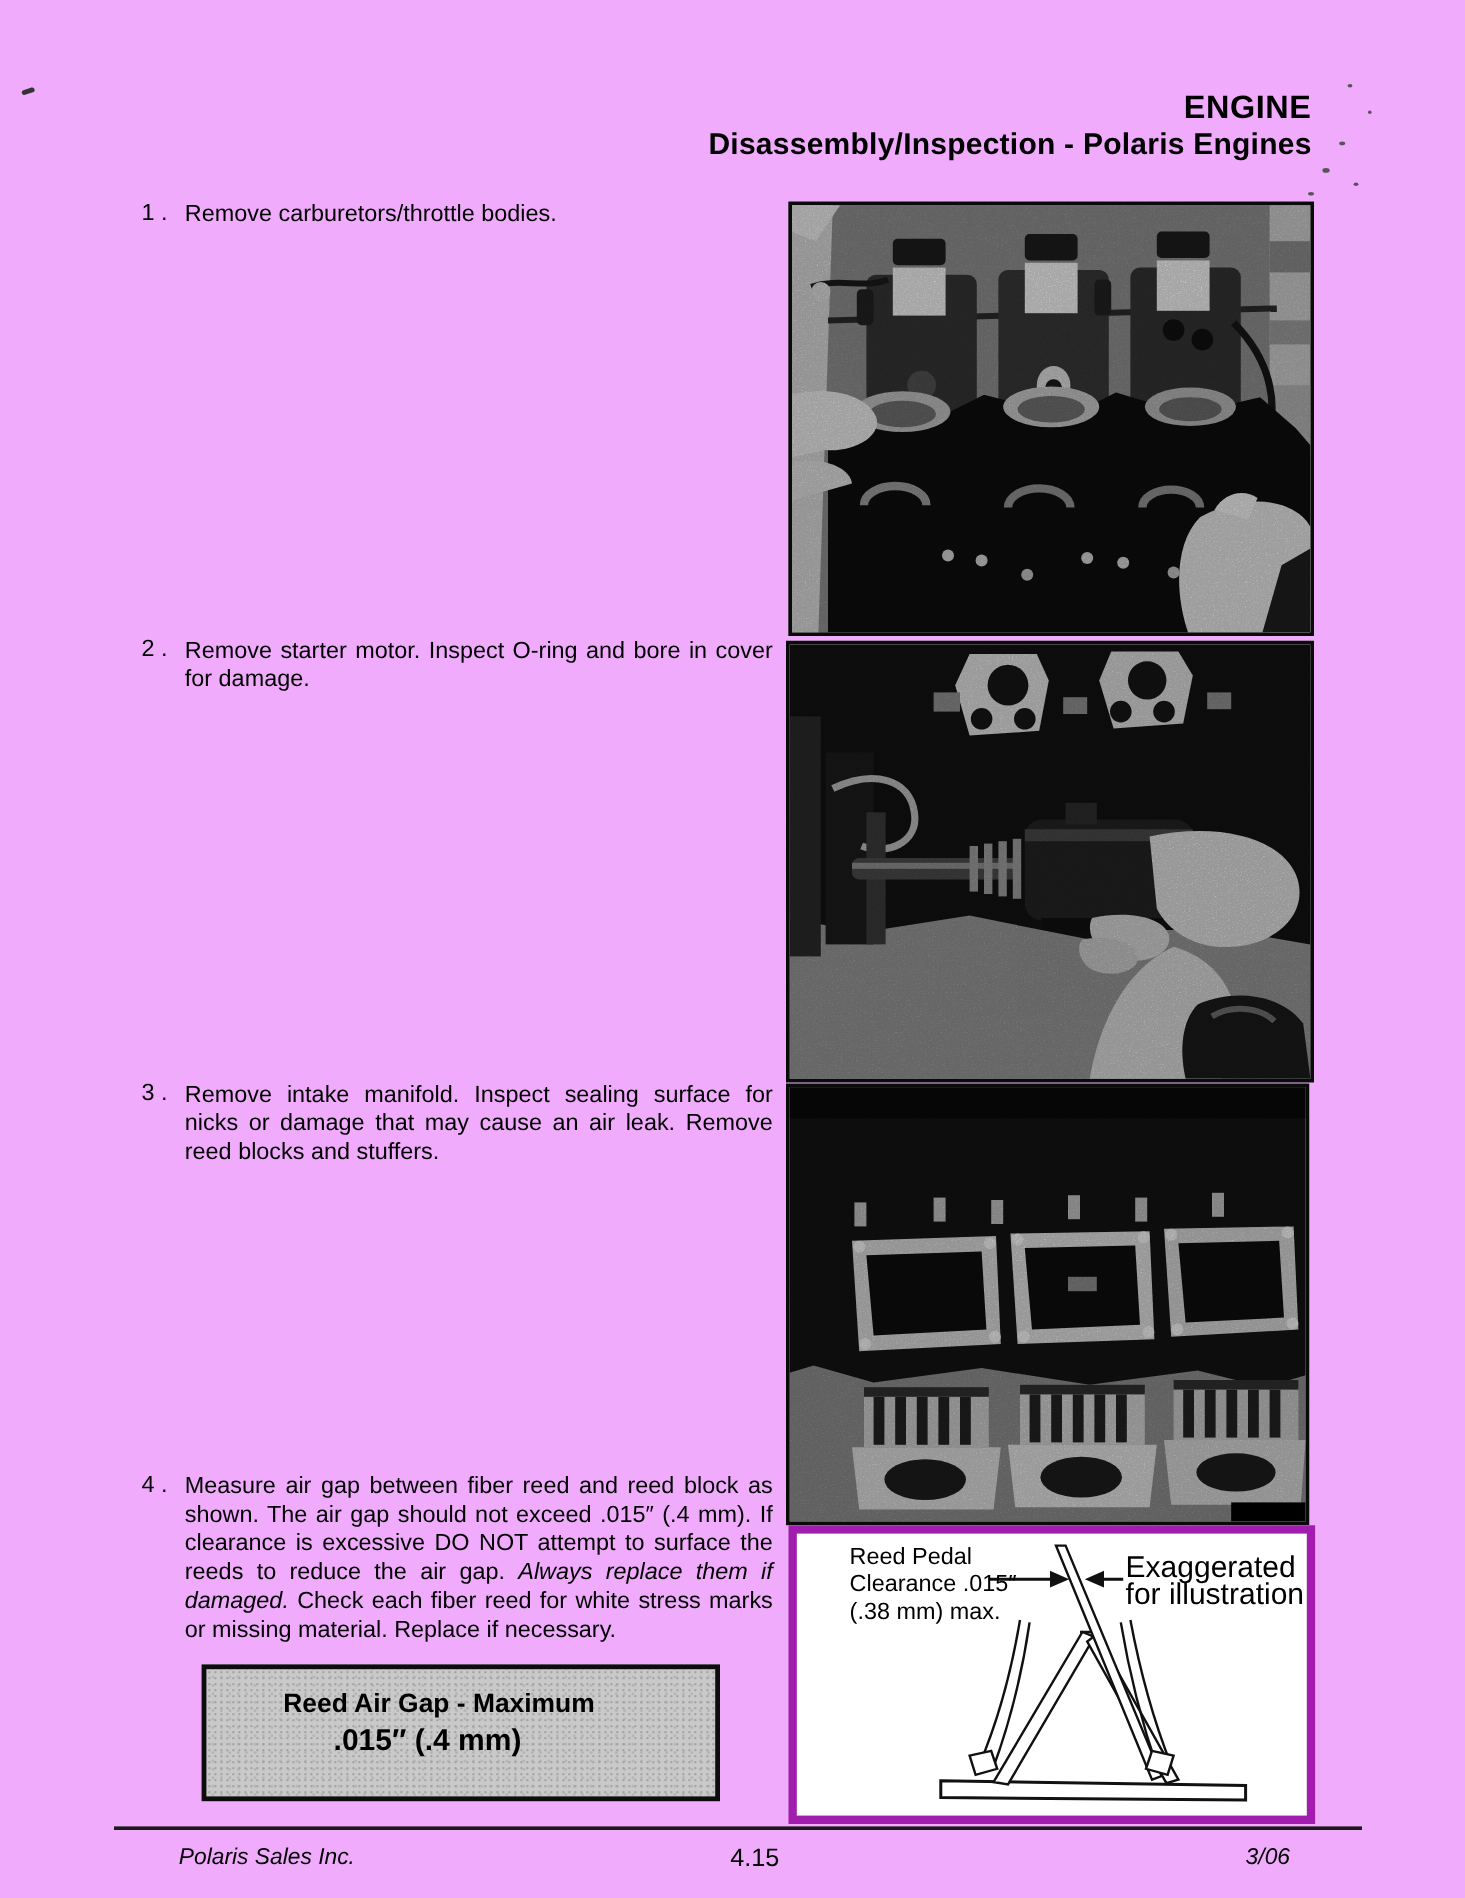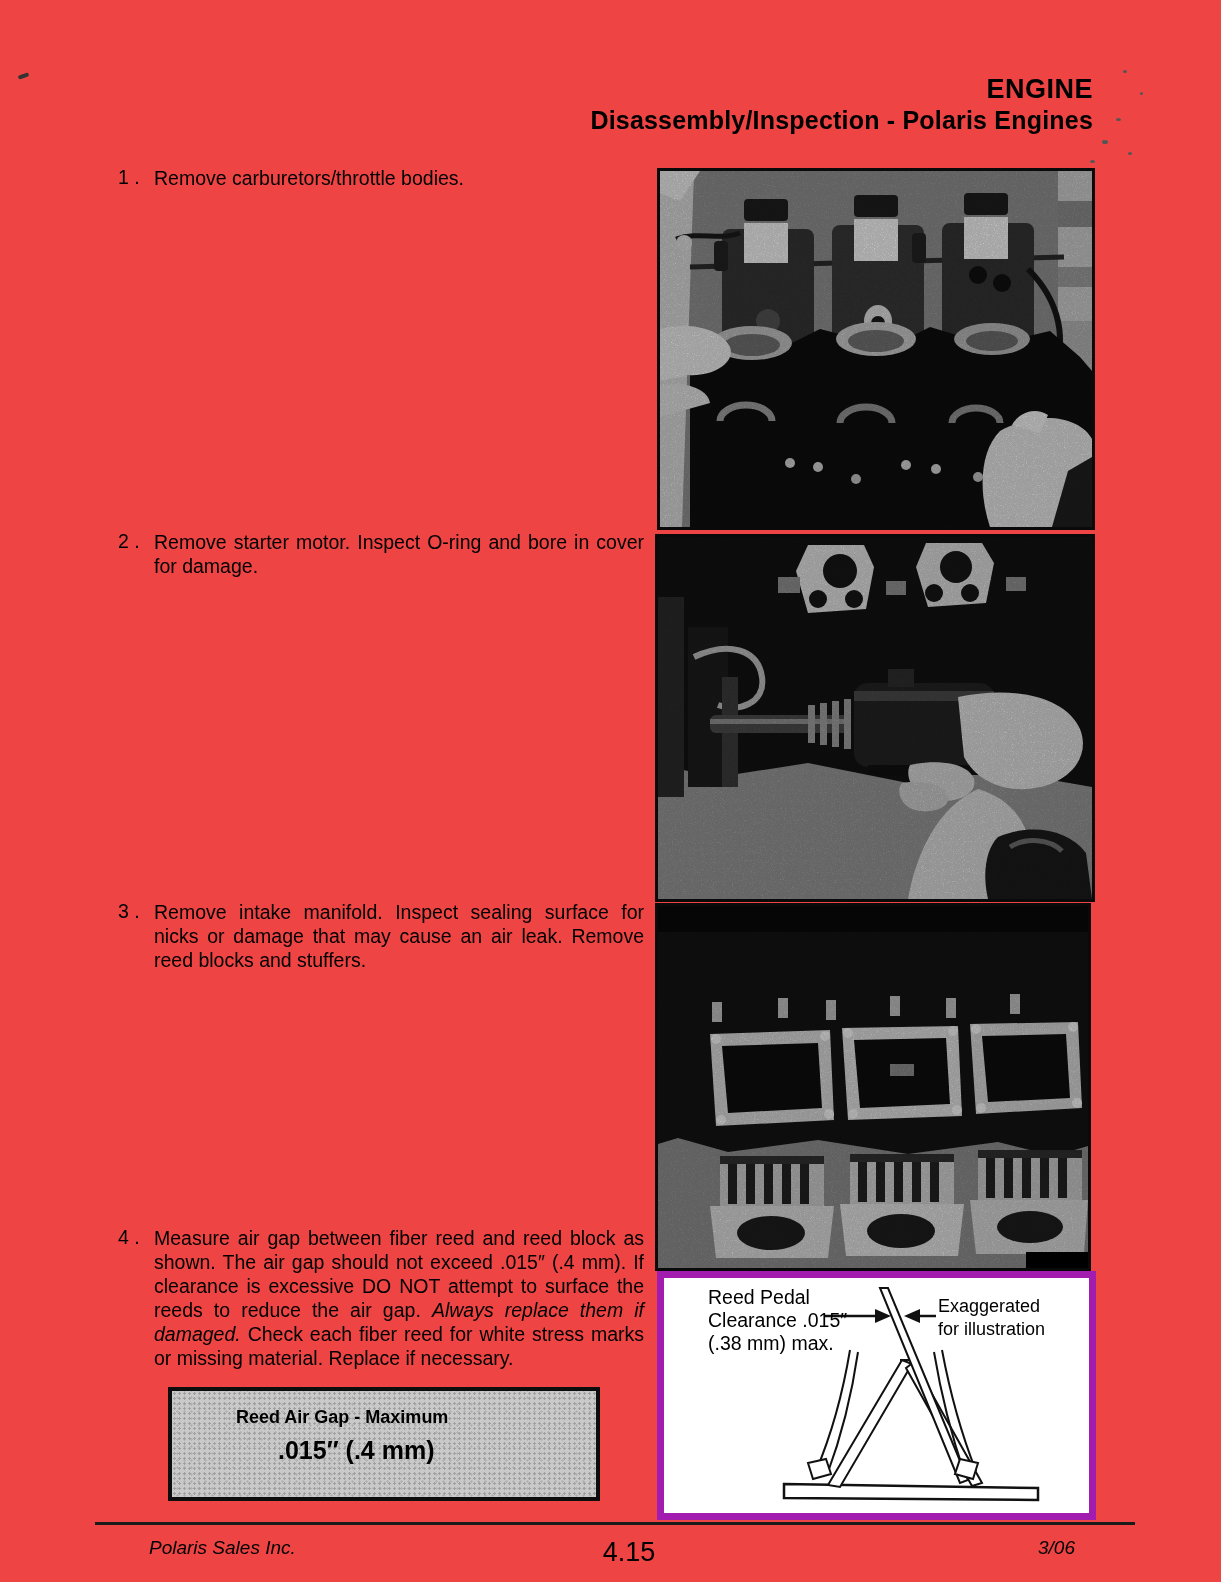--- a/index.html
+++ b/index.html
@@ -1,38 +1,38 @@
 <!DOCTYPE html>
 <html><head>
 <meta charset="utf-8">
 <style>
   html,body{margin:0;padding:0;background:#e8e8e8;}
-  .page{position:relative;width:1221px;height:1582px;background:#ef4444;
+  .page{position:relative;width:1221px;height:1582px;background:#f0abfc;
         font-family:"Liberation Sans",sans-serif;color:#000;overflow:hidden;}
   .hdr{position:absolute;right:128px;top:74px;text-align:right;line-height:31px;}
   .hdr .l1{font-size:27px;font-weight:bold;letter-spacing:.5px;}
   .hdr .l2{font-size:25px;font-weight:bold;letter-spacing:.2px;text-align:center;}
   .step{position:absolute;left:118px;display:flex;}
   .step .num{width:36px;flex:0 0 36px;font-size:19.5px;}
   .step .txt{width:490px;font-size:19.5px;line-height:24px;text-align:justify;}
   .photo{position:absolute;border:3px solid #0a0a0a;background:#8f8f8f;}
   .photo svg{display:block;}
   .specbox{position:absolute;left:168px;top:1387px;width:424px;height:106px;
      border:4px solid #0d0d0d;background-color:#c9c9c9;
      background-image:radial-gradient(#a0a0a0 1px,transparent 1.2px),radial-gradient(#b3b3b3 1px,transparent 1.2px);
      background-size:5px 5px,7px 7px;background-position:0 0,2px 3px;}
-  .specbox .t1{position:absolute;left:64px;top:16px;font-size:18px;font-weight:bold;}
+  .specbox .t1{position:absolute;left:64px;top:16px;font-size:22px;font-weight:bold;}
   .specbox .t2{position:absolute;left:58px;top:45px;font-size:25px;font-weight:bold;margin-left:48px;}
   .diagbox{position:absolute;left:657px;top:1271px;width:425px;height:235px;border:7px solid #a21caf;background:#fff;}
   .diagbox .lblL{position:absolute;left:44px;top:8px;font-size:19.5px;line-height:23px;}
-  .diagbox .lblR{position:absolute;left:274px;top:17px;font-size:18px;line-height:23px;}
+  .diagbox .lblR{position:absolute;left:274px;top:17px;font-size:25px;line-height:23px;}
   .footline{position:absolute;left:95px;top:1522px;width:1040px;height:3px;background:#1a1a1a;}
   .foot{position:absolute;top:1537px;font-size:19px;margin-left:29px;}
   .foot.l{left:120px;font-style:italic;}
-  .foot.c{left:480px;width:240px;text-align:center;font-size:27px;font-style:normal;}
+  .foot.c{left:480px;width:240px;text-align:center;font-size:21px;font-style:normal;}
   .foot.r{right:146px;font-style:italic;}
   .noise{position:absolute;border-radius:50%;background:#555;}
   .mark-tl{position:absolute;left:18px;top:74px;width:11px;height:4px;background:#333;transform:rotate(-18deg);border-radius:2px;}
   i{font-style:italic;}
 </style>
 </head>
 <body>
 
 <div class="page">
 

